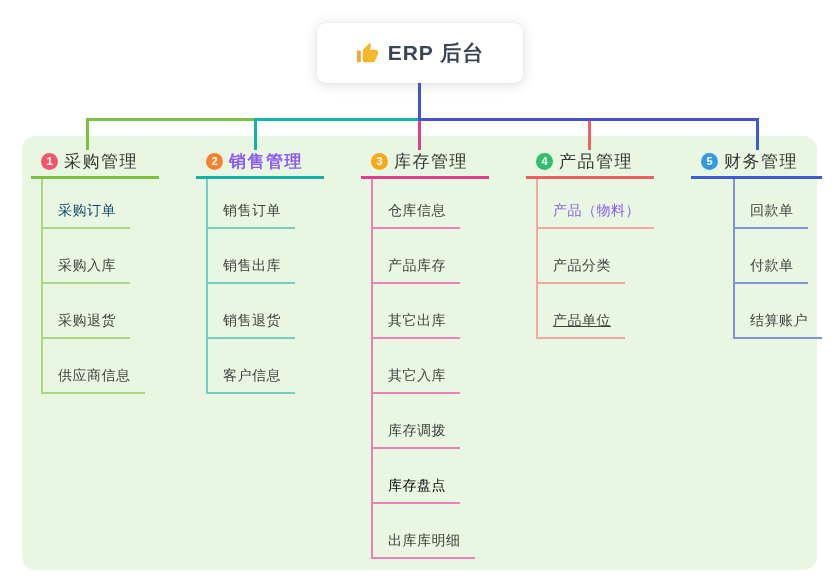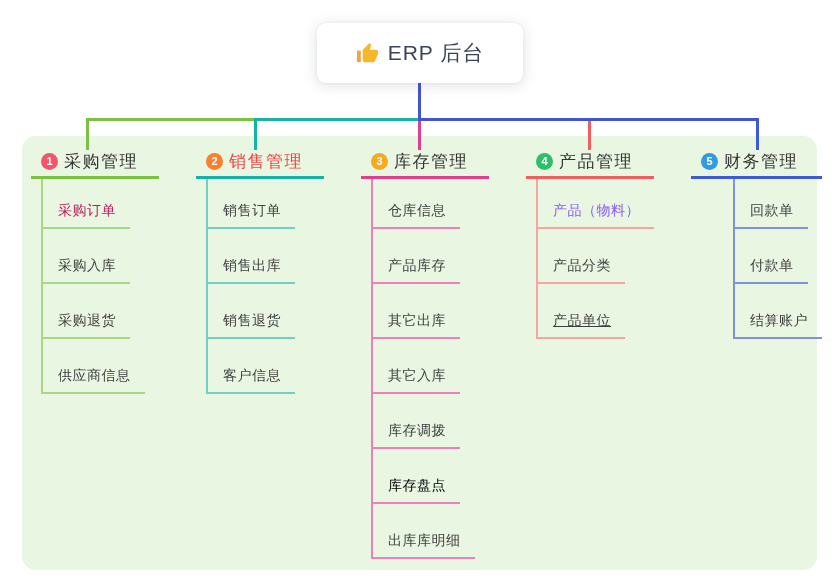--- a/index.html
+++ b/index.html
@@ -59,48 +59,48 @@
       <div class="line" style="left: 418px; top: 121px; width: 3px; height: 29px; background: rgb(225, 62, 146);"></div>
       <div class="line" style="left: 588px; top: 121px; width: 3px; height: 29px; background: rgb(242, 94, 94);"></div>
       <div class="line" style="left: 756px; top: 121px; width: 3px; height: 29px; background: rgb(61, 91, 217);"></div>
     </div>
 
   <div class="root-node">
     <svg class="thumb-icon" width="23" height="23" viewBox="0 0 24 24" aria-hidden="true">
       <path d="M1 21h4V9H1z" fill="#f0a63a"></path>
       <path d="M23 10c0-1.1-.9-2-2-2h-6.31l.95-4.57.03-.32c0-.41-.17-.79-.44-1.06L14.17 1 7.59 7.59C7.22 7.95 7 8.45 7 9v10c0 1.1.9 2 2 2h9c.83 0 1.54-.5 1.84-1.22l3.02-7.05c.09-.23.14-.47.14-.73v-2z" fill="#f5b82a"></path>
     </svg>
-    <span class="root-label" style="color: rgb(59, 68, 86);">ERP 后台</span>
+    <span class="root-label" style="color: rgb(59, 68, 86); font-weight: bold;">ERP 后台</span>
   </div>
 
     <div class="branch" style="left: 31px;">
       <div class="branch-title" style="border-bottom-color: rgb(124, 194, 66);">
         <span class="badge" style="background: rgb(241, 86, 109);">1</span>
         <span class="branch-title-label" style="color: rgb(51, 51, 51); text-align: center;">采购管理</span>
       </div>
       <div class="items" style="border-left-color: rgb(169, 216, 131);">
         <div class="item">
-          <span class="item-label" style="border-bottom-color: rgb(169, 216, 131); color: #be185d;">采购订单</span>
+          <span class="item-label" style="border-bottom-color: rgb(169, 216, 131); color: #0c4a6e;">采购订单</span>
         </div>
         <div class="item">
           <span class="item-label" style="border-bottom-color: rgb(169, 216, 131); color: rgb(64, 64, 64); text-align: right;">采购入库</span>
         </div>
         <div class="item">
           <span class="item-label" style="border-bottom-color: rgb(169, 216, 131); color: rgb(64, 64, 64);">采购退货</span>
         </div>
         <div class="item">
           <span class="item-label" style="border-bottom-color: rgb(169, 216, 131); color: rgb(64, 64, 64);">供应商信息</span>
         </div>
       </div>
     </div>
 
     <div class="branch" style="left: 196px;">
       <div class="branch-title" style="border-bottom-color: rgb(20, 179, 167);">
         <span class="badge" style="background: rgb(248, 128, 47);">2</span>
-        <span class="branch-title-label" style="color: #ef4444;">销售管理</span>
+        <span class="branch-title-label" style="color: #8b5cf6; font-weight: bold;">销售管理</span>
       </div>
       <div class="items" style="border-left-color: rgb(114, 207, 198);">
         <div class="item">
           <span class="item-label" style="border-bottom-color: rgb(114, 207, 198); color: rgb(64, 64, 64);">销售订单</span>
         </div>
         <div class="item">
           <span class="item-label" style="border-bottom-color: rgb(114, 207, 198); color: rgb(64, 64, 64);">销售出库</span>
         </div>
         <div class="item">
           <span class="item-label" style="border-bottom-color: rgb(114, 207, 198); color: rgb(64, 64, 64);">销售退货</span>

